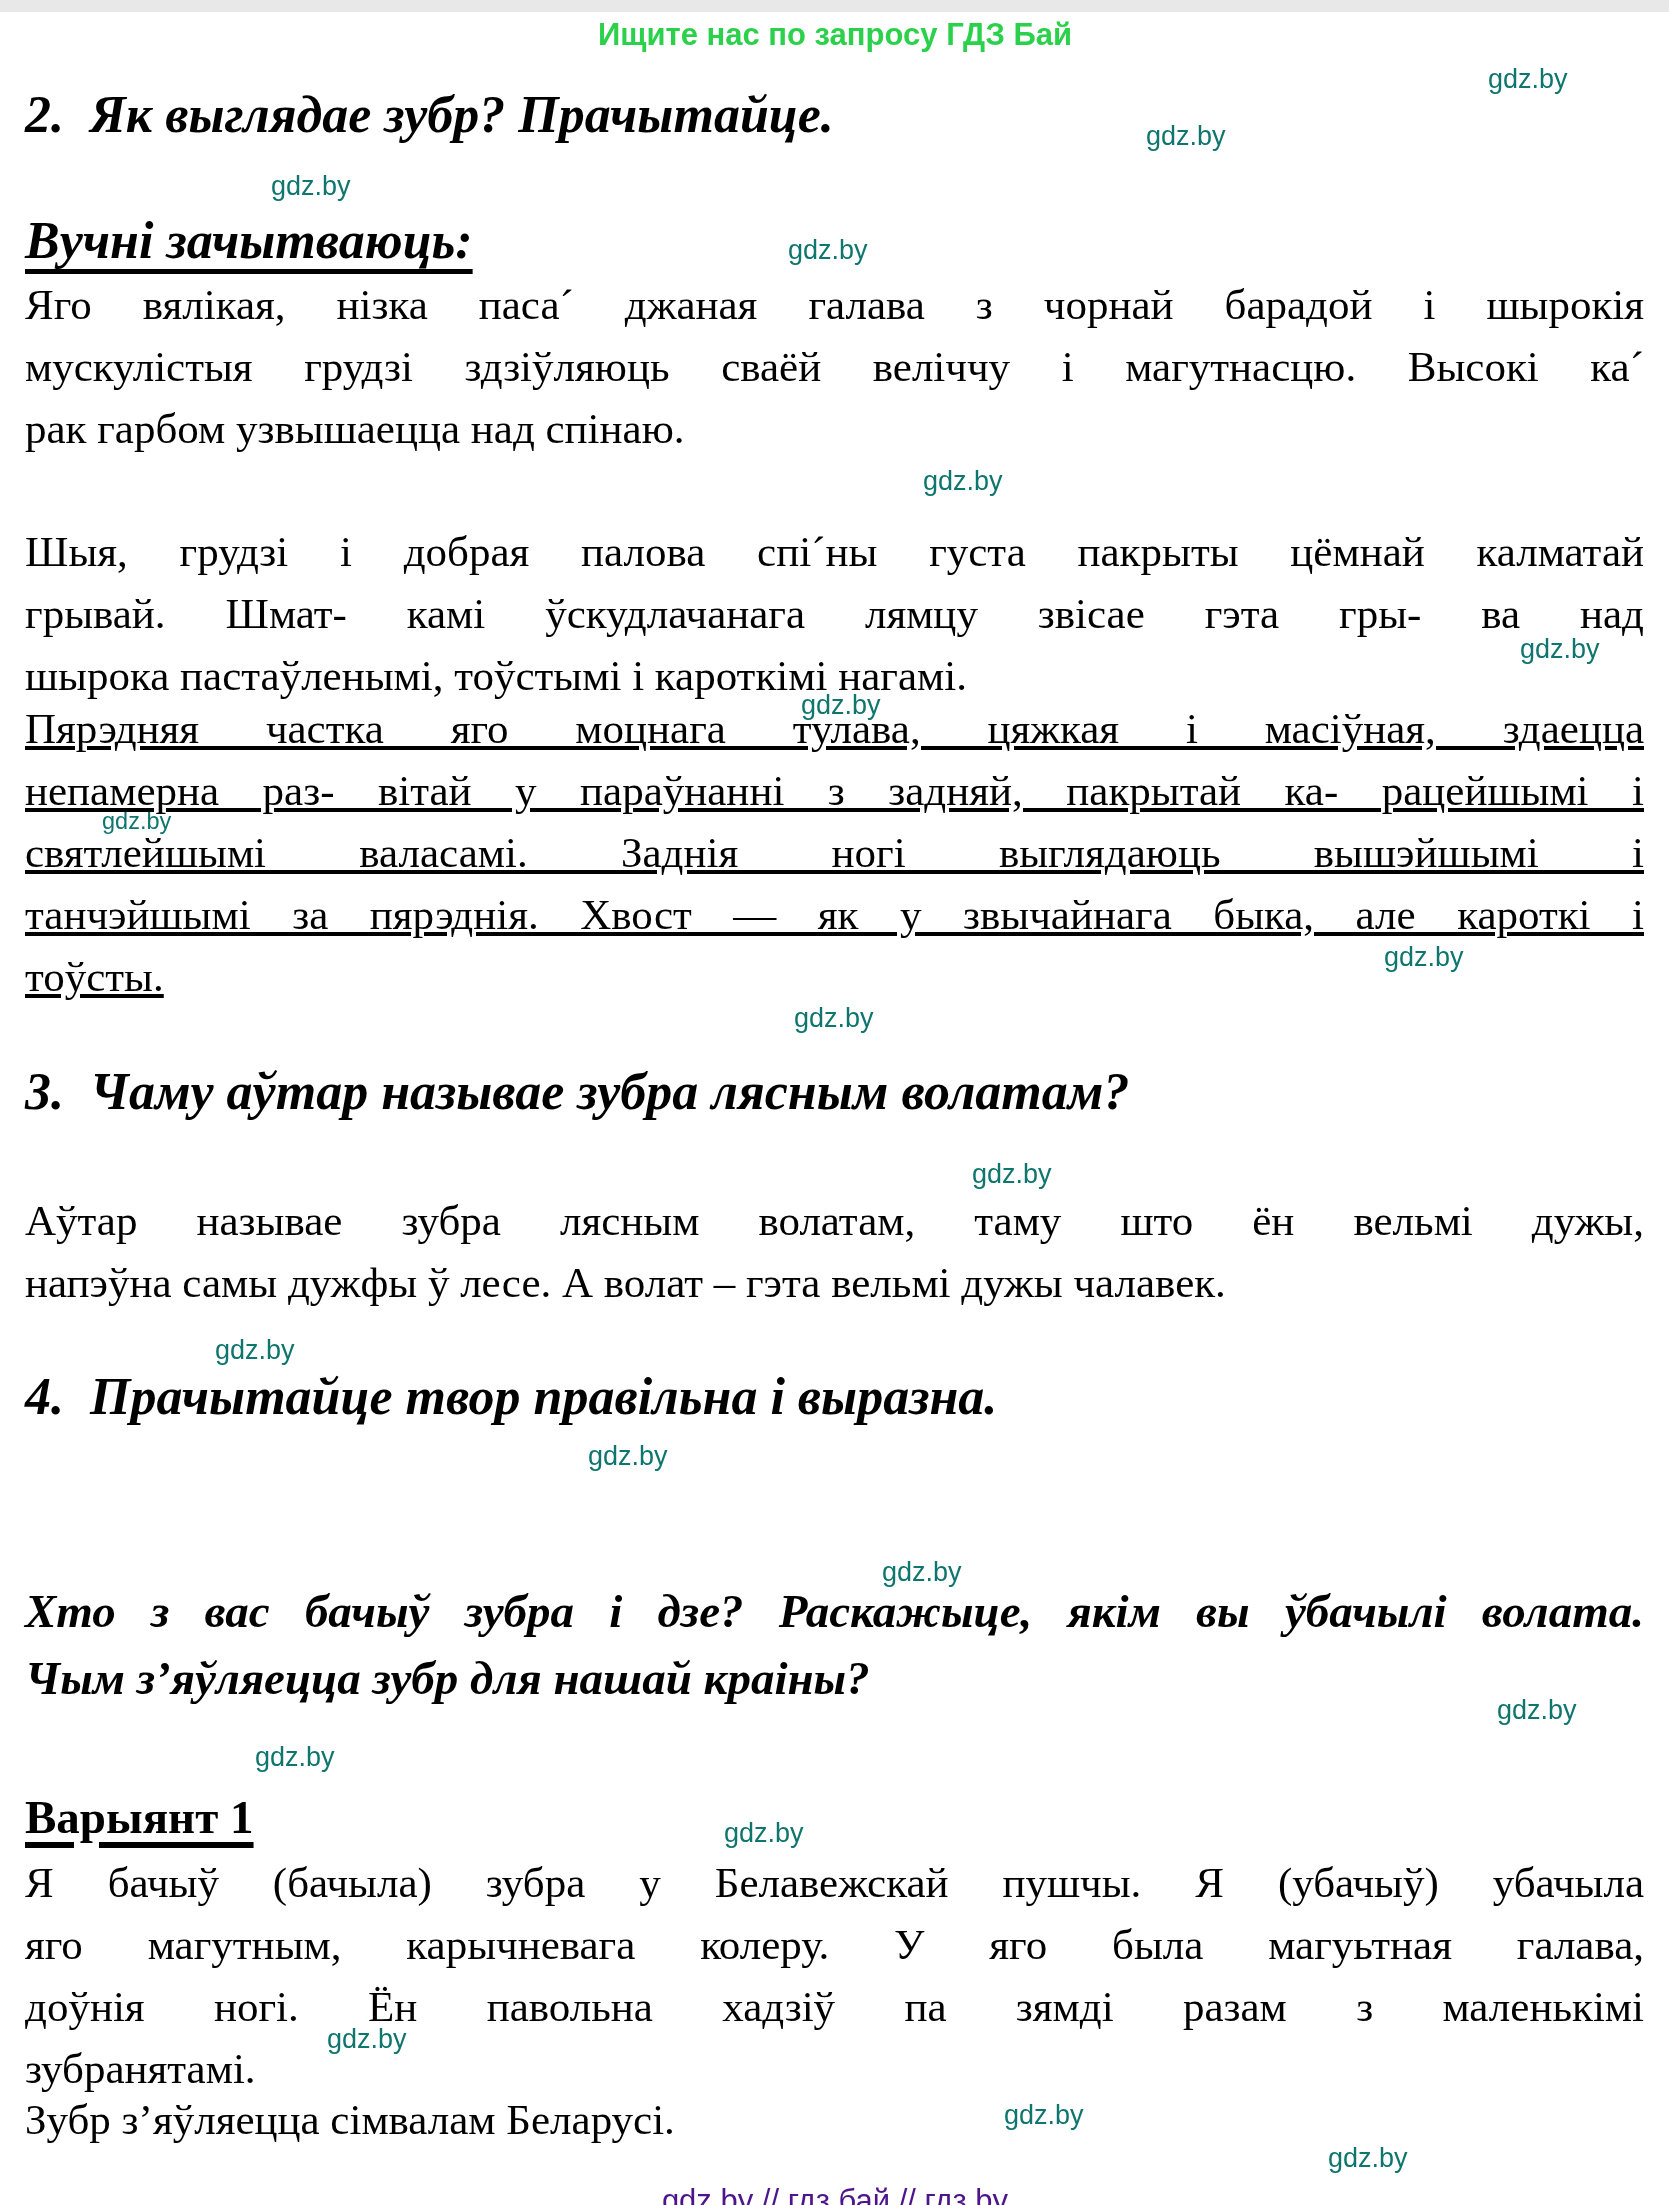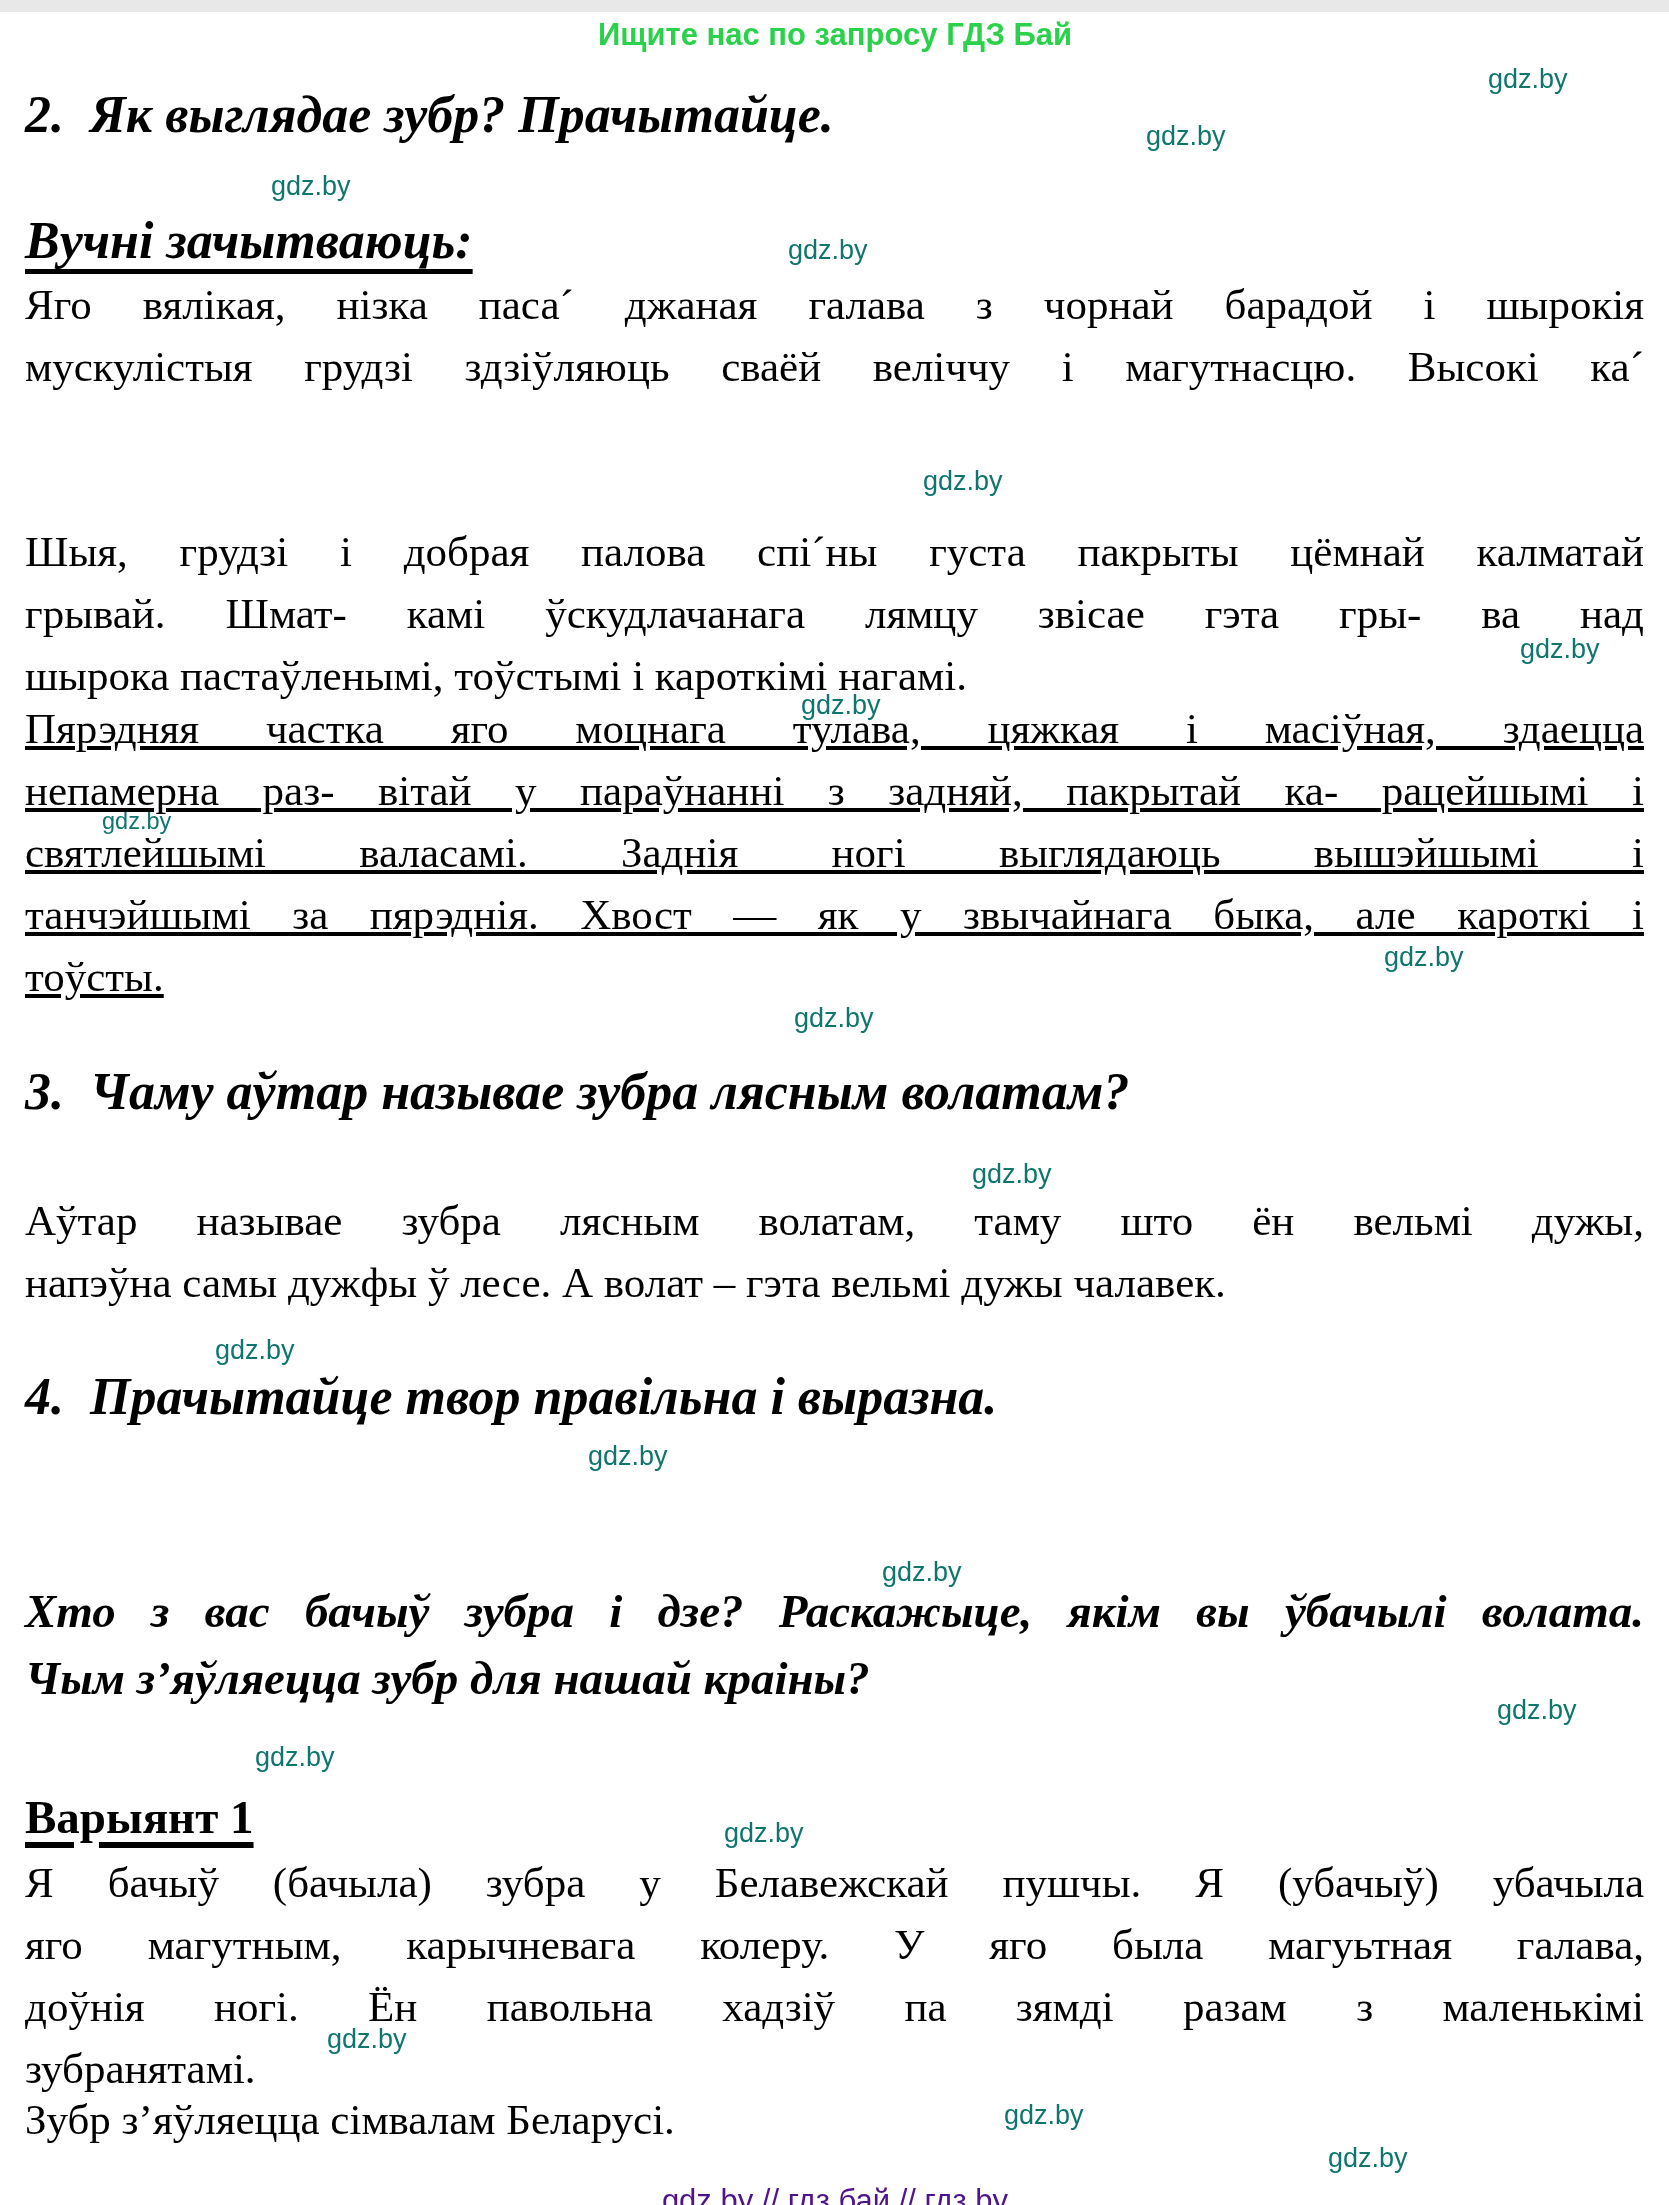--- a/index.html
+++ b/index.html
@@ -105,20 +105,21 @@
   <div class="abs wm" style="top:2012px; left:327px;">gdz.by</div>
   <div class="abs wm" style="top:2088px; left:1004px;">gdz.by</div>
   <div class="abs wm" style="top:2131px; left:1328px;">gdz.by</div>
 
   <div class="abs heading" style="top:71px;">2.&nbsp; Як выглядае зубр? Прачытайце.</div>
   <div class="abs heading underlined" style="top:197px;">Вучні зачытваюць:</div>
 
   <div class="abs body-block" style="top:262px;">
       <div class="line just">Яго вялікая, нізка паса´ джаная галава з чорнай барадой і шырокія</div>
       <div class="line just">мускулістыя грудзі здзіўляюць сваёй веліччу і магутнасцю. Высокі ка´</div>
+      <div class="line">рак гарбом узвышаецца над спінаю.</div>
     </div>
   <div class="abs body-block" style="top:509px;">
       <div class="line just">Шыя, грудзі і добрая палова спі´ны густа пакрыты цёмнай калматай</div>
       <div class="line just">грывай. Шмат- камі ўскудлачанага лямцу звісае гэта гры- ва над</div>
       <div class="line">шырока пастаўленымі, тоўстымі і кароткімі нагамі.</div>
     </div>
   <div class="abs body-block" style="top:686px;text-decoration:underline;">
       <div class="line just">Пярэдняя частка яго моцнага тулава, цяжкая і масіўная, здаецца</div>
       <div class="line just">непамерна раз- вітай у параўнанні з задняй, пакрытай ка- рацейшымі і</div>
       <div class="line just">святлейшымі валасамі. Заднія ногі выглядаюць вышэйшымі і</div>

